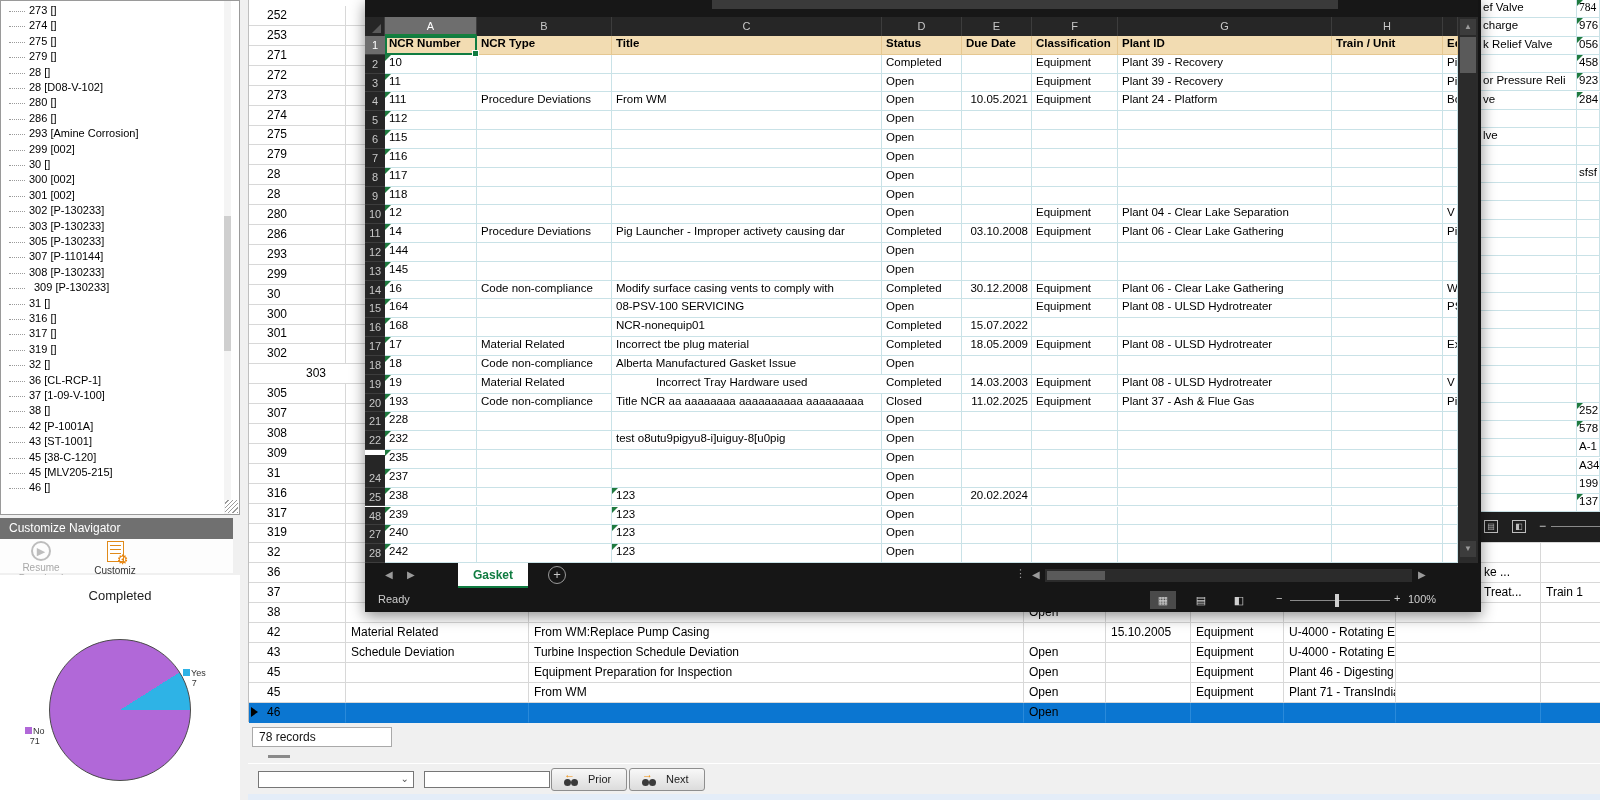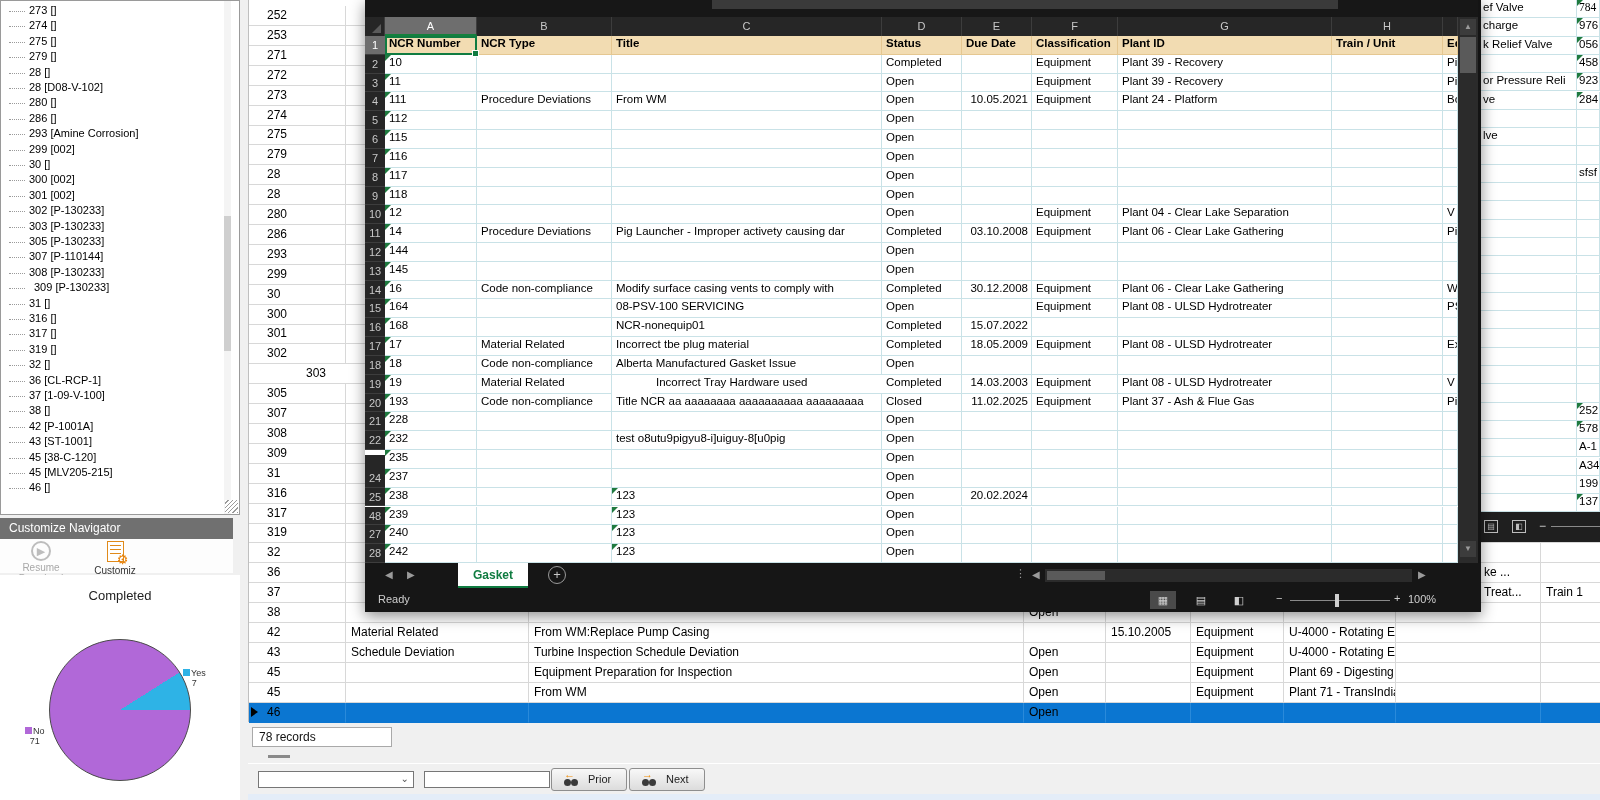--- a/index.html
+++ b/index.html
@@ -569,21 +569,21 @@
         <div class="mg-cell" style="left: 1147px; top: 642.8px; width: 145px;"></div>
         <div class="mg-cell" style="left: 1292px; top: 642.8px; width: 60px;"></div>
       </div>
       <div class="mg-row">
         <div class="mg-cell" style="left: 0px; top: 662.7px; width: 97px; padding-left: 18px;">45</div>
         <div class="mg-cell" style="left: 97px; top: 662.7px; width: 183px;"></div>
         <div class="mg-cell" style="left: 280px; top: 662.7px; width: 495px;">Equipment Preparation for Inspection</div>
         <div class="mg-cell" style="left: 775px; top: 662.7px; width: 82px;">Open</div>
         <div class="mg-cell" style="left: 857px; top: 662.7px; width: 85px;"></div>
         <div class="mg-cell" style="left: 942px; top: 662.7px; width: 93px;">Equipment</div>
-        <div class="mg-cell" style="left: 1035px; top: 662.7px; width: 112px;">Plant 69 - Digesting</div>
+        <div class="mg-cell" style="left: 1035px; top: 662.7px; width: 112px;">Plant 46 - Digesting</div>
         <div class="mg-cell" style="left: 1147px; top: 662.7px; width: 145px;"></div>
         <div class="mg-cell" style="left: 1292px; top: 662.7px; width: 60px;"></div>
       </div>
       <div class="mg-row">
         <div class="mg-cell" style="left: 0px; top: 682.6px; width: 97px; padding-left: 18px;">45</div>
         <div class="mg-cell" style="left: 97px; top: 682.6px; width: 183px;"></div>
         <div class="mg-cell" style="left: 280px; top: 682.6px; width: 495px;">From WM</div>
         <div class="mg-cell" style="left: 775px; top: 682.6px; width: 82px;">Open</div>
         <div class="mg-cell" style="left: 857px; top: 682.6px; width: 85px;"></div>
         <div class="mg-cell" style="left: 942px; top: 682.6px; width: 93px;">Equipment</div>

